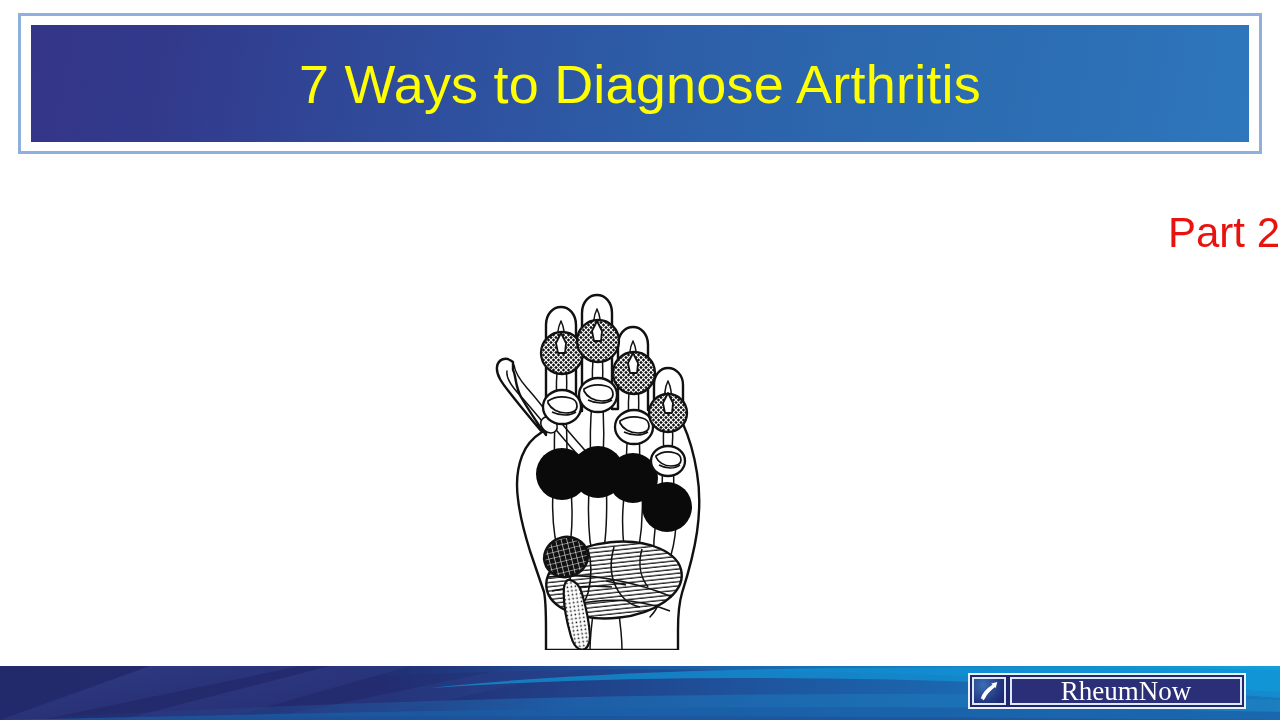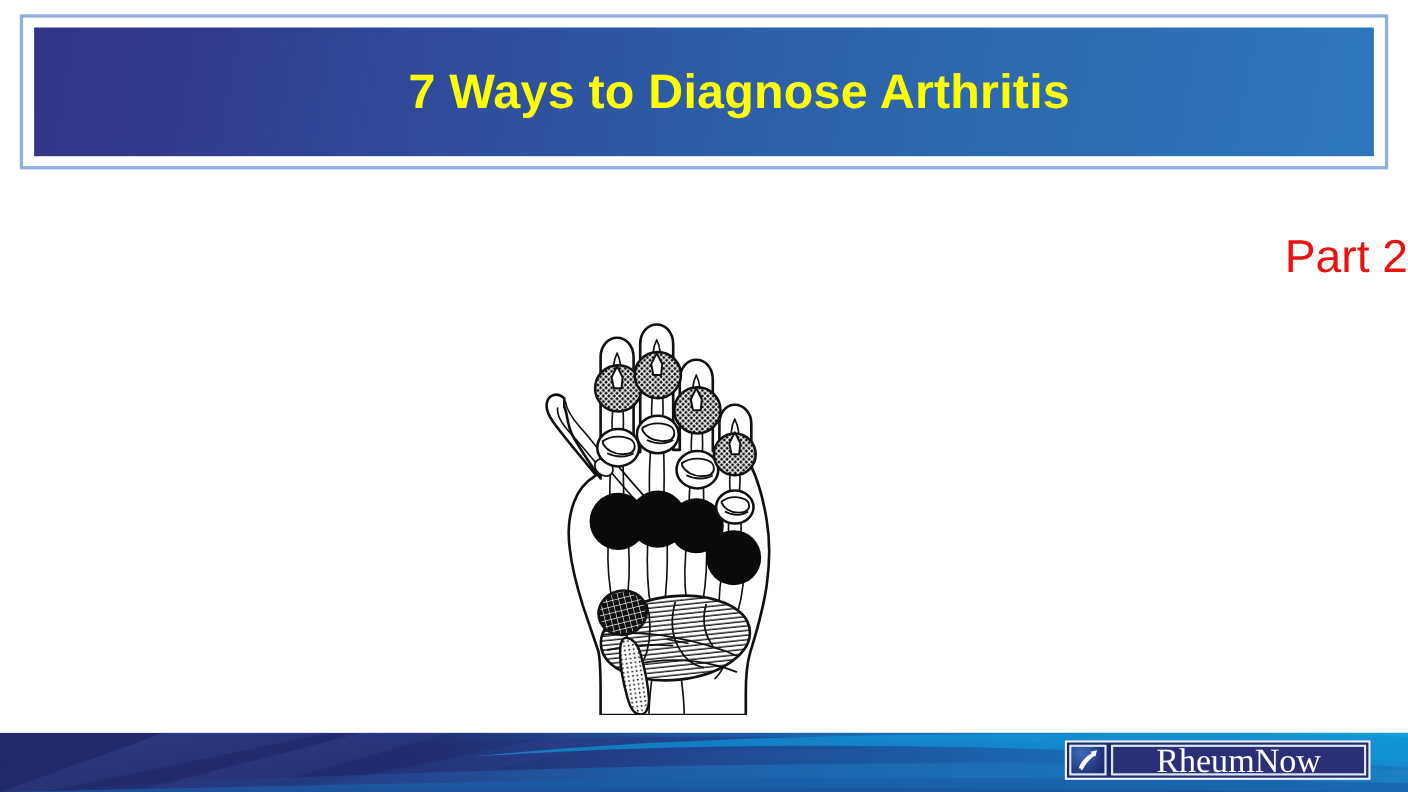--- a/index.html
+++ b/index.html
@@ -48,26 +48,25 @@
     position: absolute;
     left: 31px;
     top: 25px;
     width: 1218px;
     height: 117px;
     display: flex;
     align-items: center;
     justify-content: center;
     color: #ffff00;
     font-family: "Liberation Sans", sans-serif;
-    font-weight: bold;
-    font-size: 44px;
+    font-weight: normal;
+    font-size: 54px;
     letter-spacing: 0.2px;
     white-space: nowrap;
     line-height: 1;
-    padding-left: 32px;
   }
 
   
   .part-label {
     position: absolute;
     left: 0;
     top: 212px;
     width: 1280px;
     text-align: right;
     color: #e8120f;
@@ -123,21 +122,21 @@
     margin-right: 4px;
   }
   .logo-mark svg { position: absolute; left: 0; top: 0; width: 100%; height: 100%; }
   .logo-word {
     flex: 1 1 auto;
     border: 2px solid #dbeaf8;
     box-sizing: border-box;
     background: #2b2f78;
     color: #ffffff;
     font-family: "Liberation Serif", serif;
-    font-size: 31px;
+    font-size: 27px;
     line-height: 1;
     display: flex;
     align-items: center;
     justify-content: center;
     letter-spacing: 0px;
     white-space: nowrap;
     overflow: hidden;
   }
 </style>
 </head>

